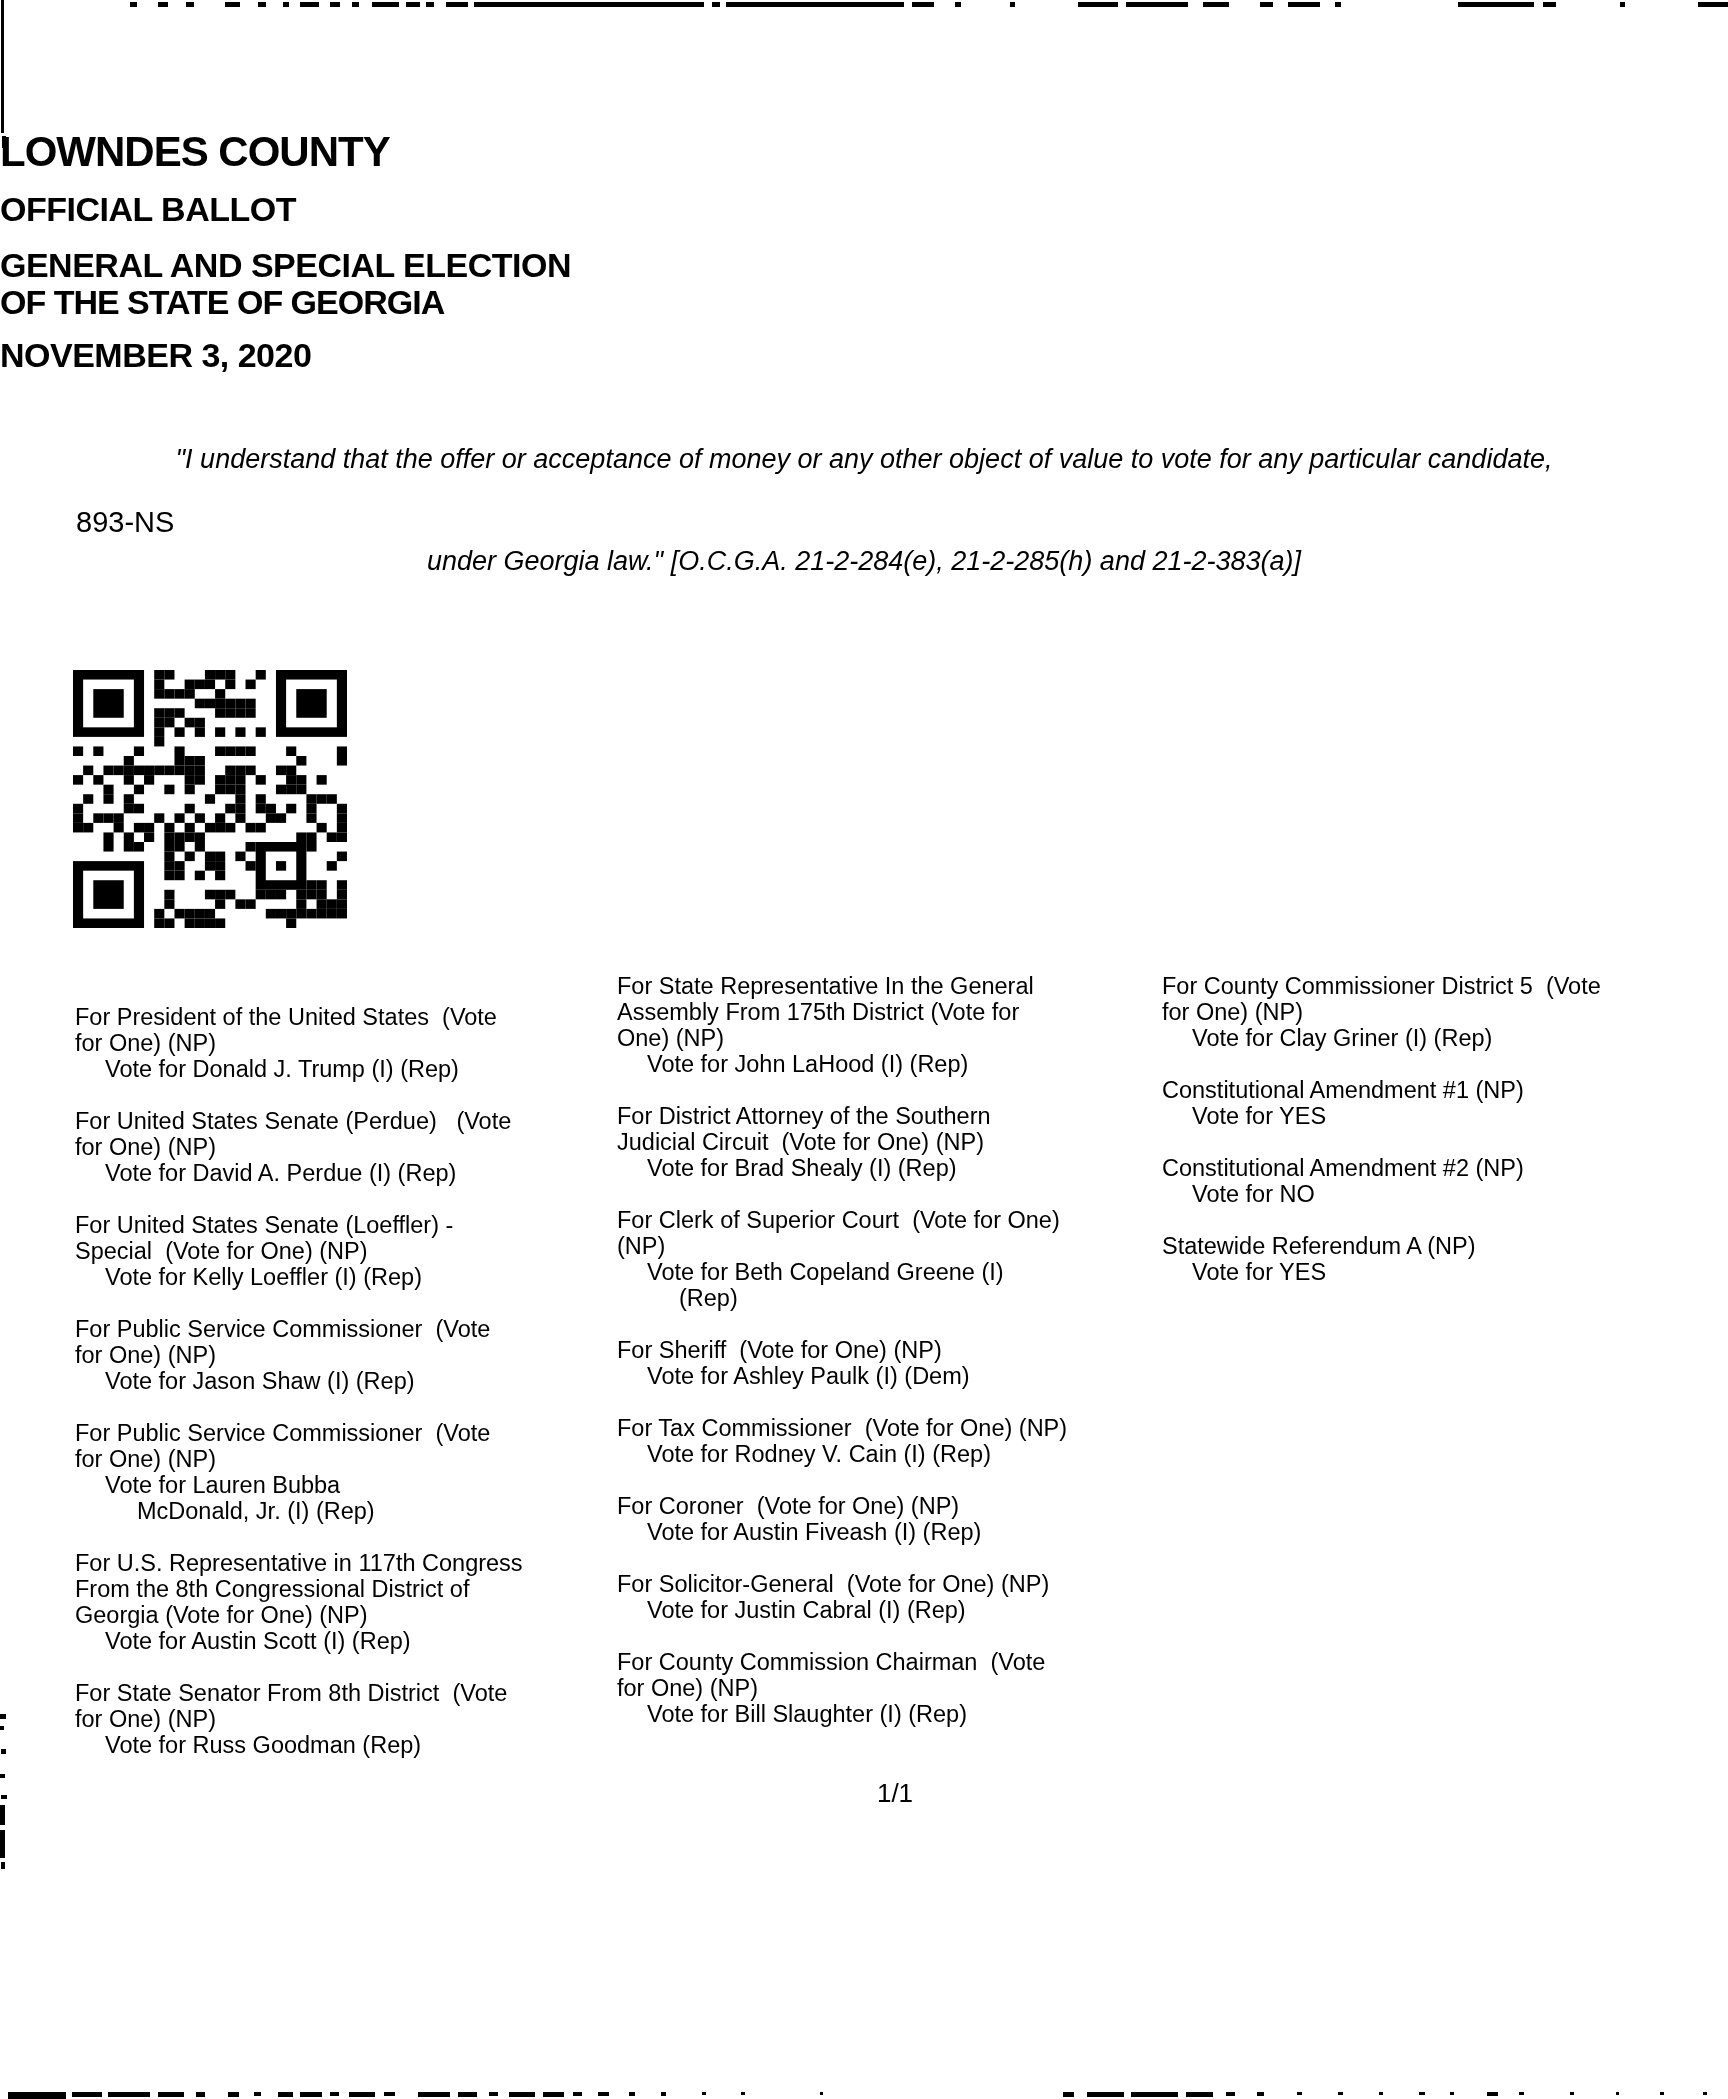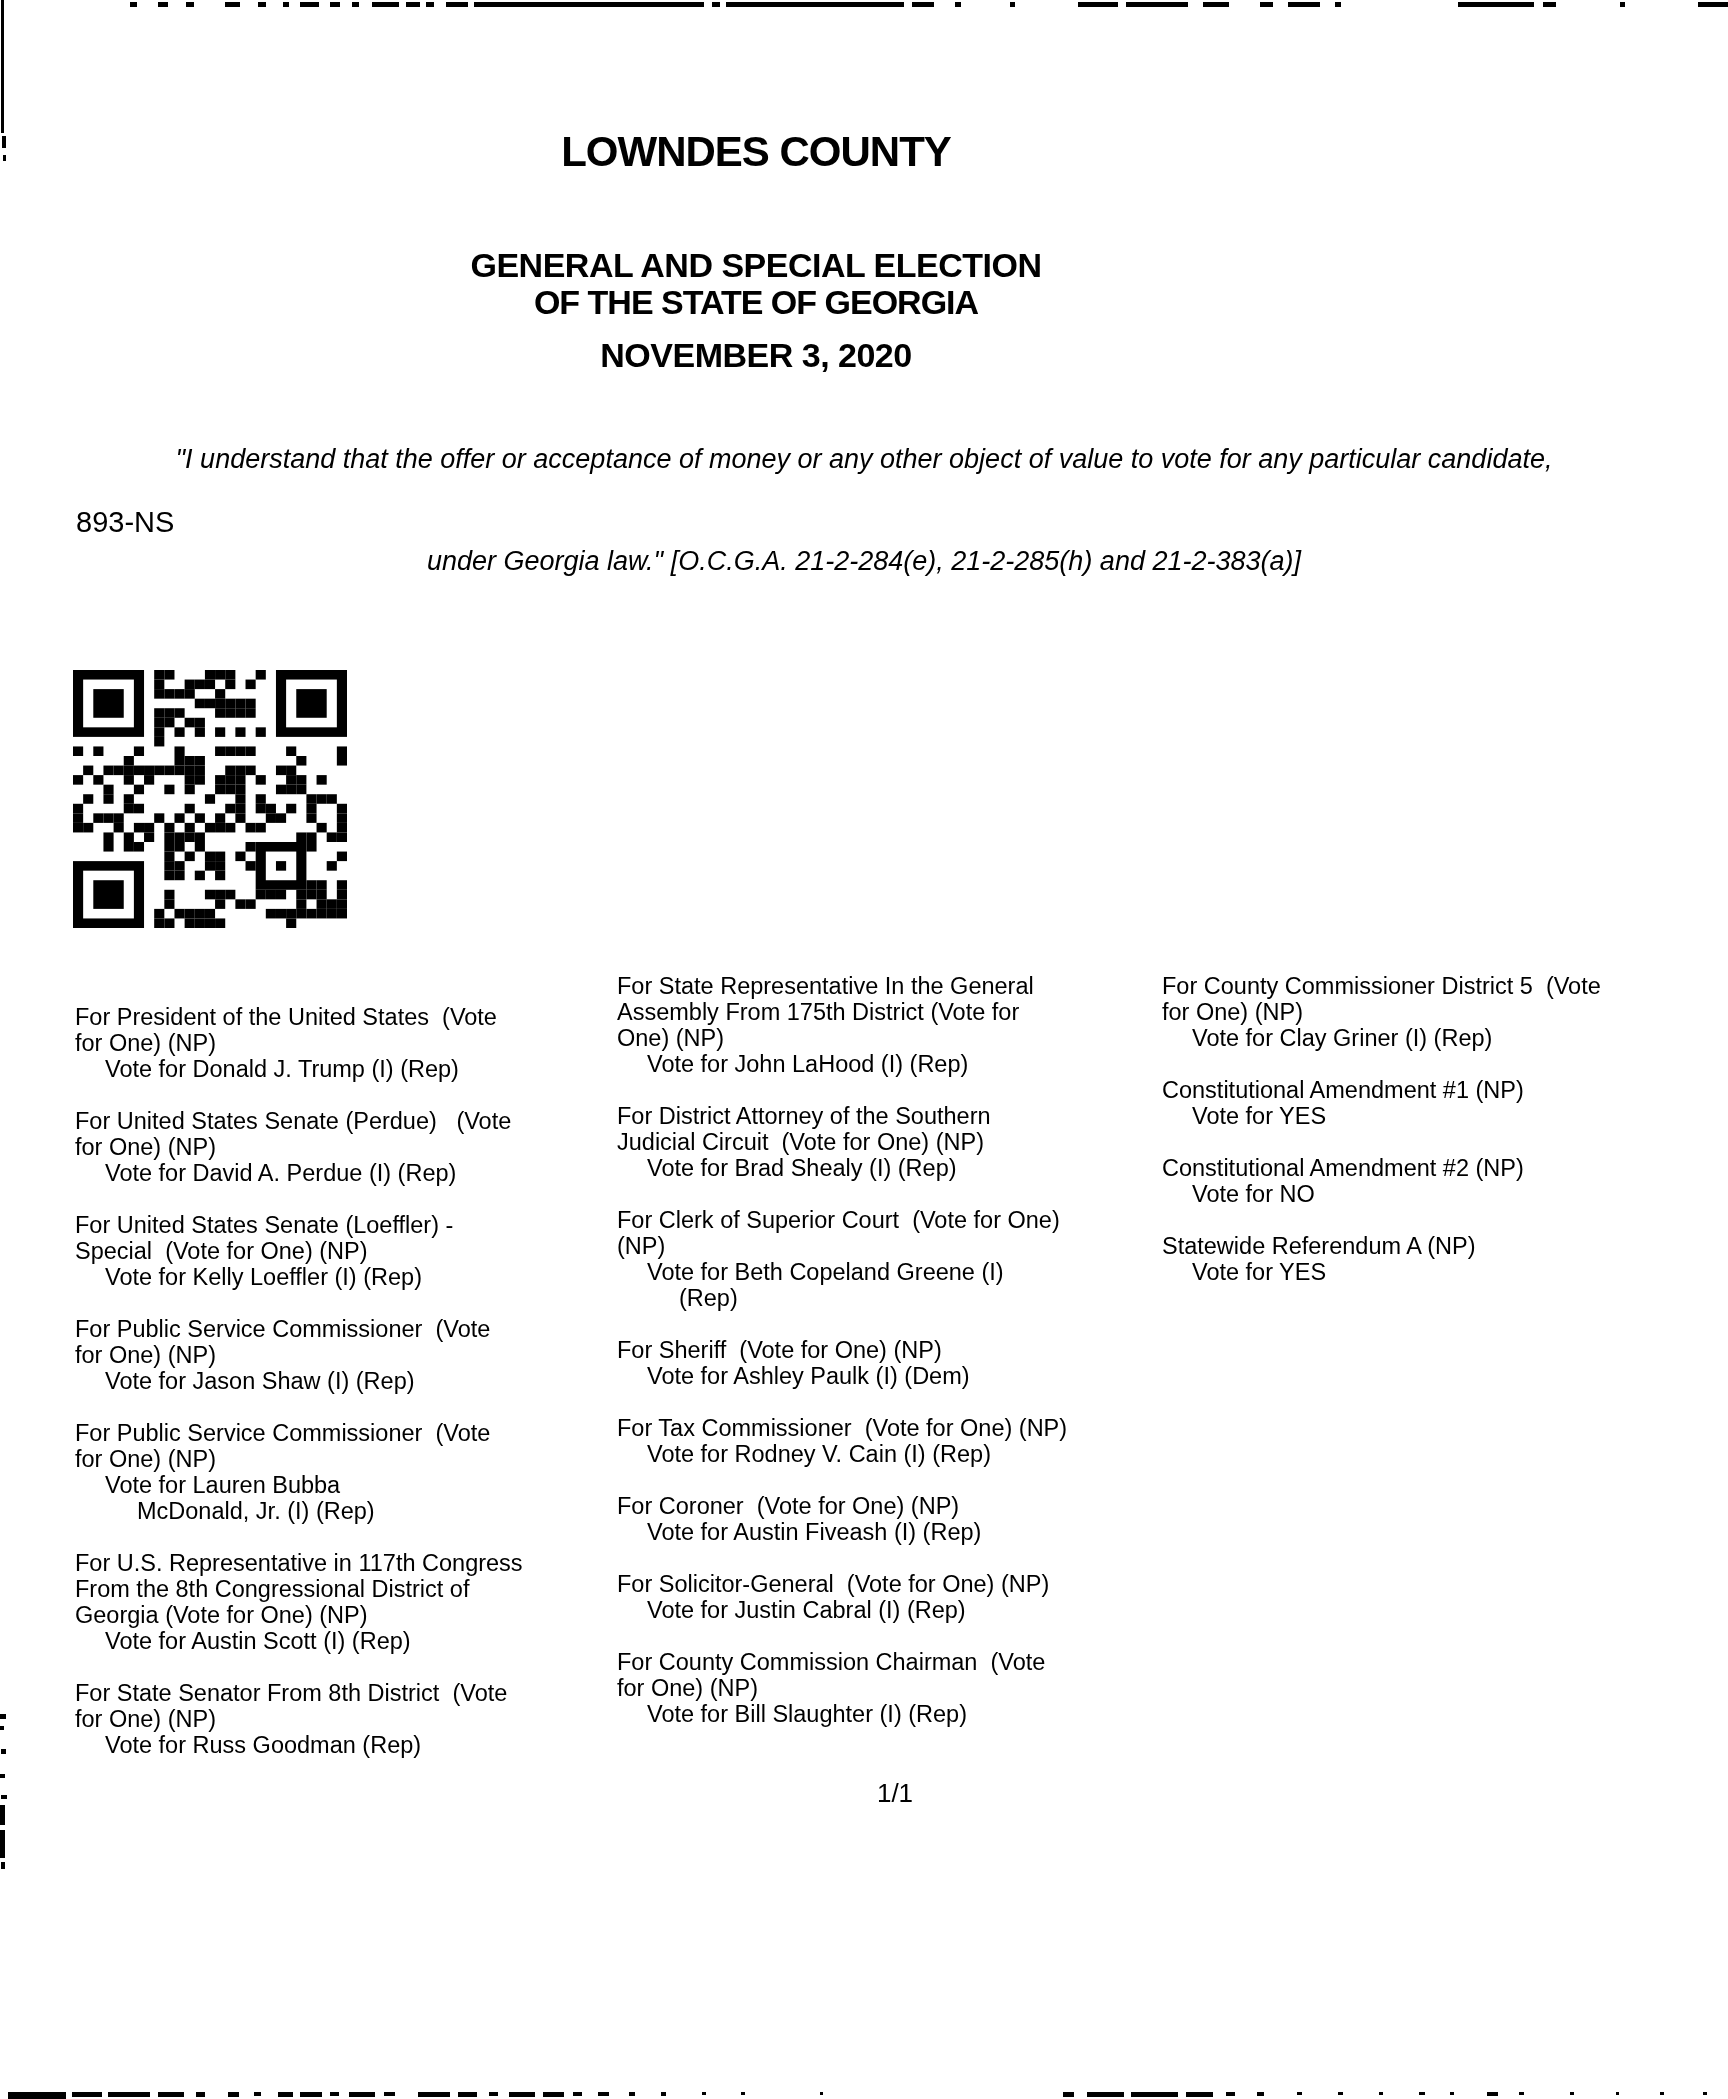--- a/index.html
+++ b/index.html
@@ -1,21 +1,21 @@
 <!DOCTYPE html>
 <html><head>
 <meta charset="utf-8">
 <style>
   html,body{margin:0;padding:0;background:#fff;}
   .page{
     position:relative;width:1728px;height:2099px;background:#ffffff;
     font-family:"Liberation Sans",sans-serif;color:#000;overflow:hidden;
   }
   
-  .hdr{position:absolute;left:0;width:1512px;text-align:center;font-weight:700;white-space:pre;}
+  .hdr{position:absolute;left:0;width:1512px;text-align:left;font-weight:700;white-space:pre;}
   .h-title{top:128px;font-size:42px;letter-spacing:-1px;}
   .h-sub{top:190px;font-size:34px;letter-spacing:-0.5px;}
   .h-el1{top:246px;font-size:34px;letter-spacing:-0.5px;}
   .h-el2{top:283px;font-size:34px;letter-spacing:-1px;}
   .h-el3{top:320px;font-size:34px;letter-spacing:-0.5px;margin-top:16px;}
   .disclaimer{
     position:absolute;top:374px;left:30px;width:1668px;text-align:center;
     font-style:italic;font-size:27px;line-height:34px;white-space:pre;
   }
   .style-code{position:absolute;left:76px;top:506px;font-size:29px;}
@@ -32,20 +32,21 @@
   .pagenum{position:absolute;left:800px;top:1778px;width:190px;text-align:center;font-size:26px;}
   
   .mark{position:absolute;background:#000;}
 </style>
 </head>
 <body>
 
 <div class="page">
 
   <div class="hdr h-title">LOWNDES COUNTY</div>
+  <div class="hdr h-sub">OFFICIAL BALLOT</div>
   <div class="hdr h-el2">OF THE STATE OF GEORGIA</div>
   <div class="hdr h-el1">GENERAL AND SPECIAL ELECTION</div>
   <div class="hdr h-el3">NOVEMBER 3, 2020</div>
 
   <div class="disclaimer">
     <div>"I understand that the offer or acceptance of money or any other object of value to vote for any particular candidate,</div>
     <div>under Georgia law." [O.C.G.A. 21-2-284(e), 21-2-285(h) and 21-2-383(a)]</div>
   </div>
 
   <div class="style-code">893-NS</div>

